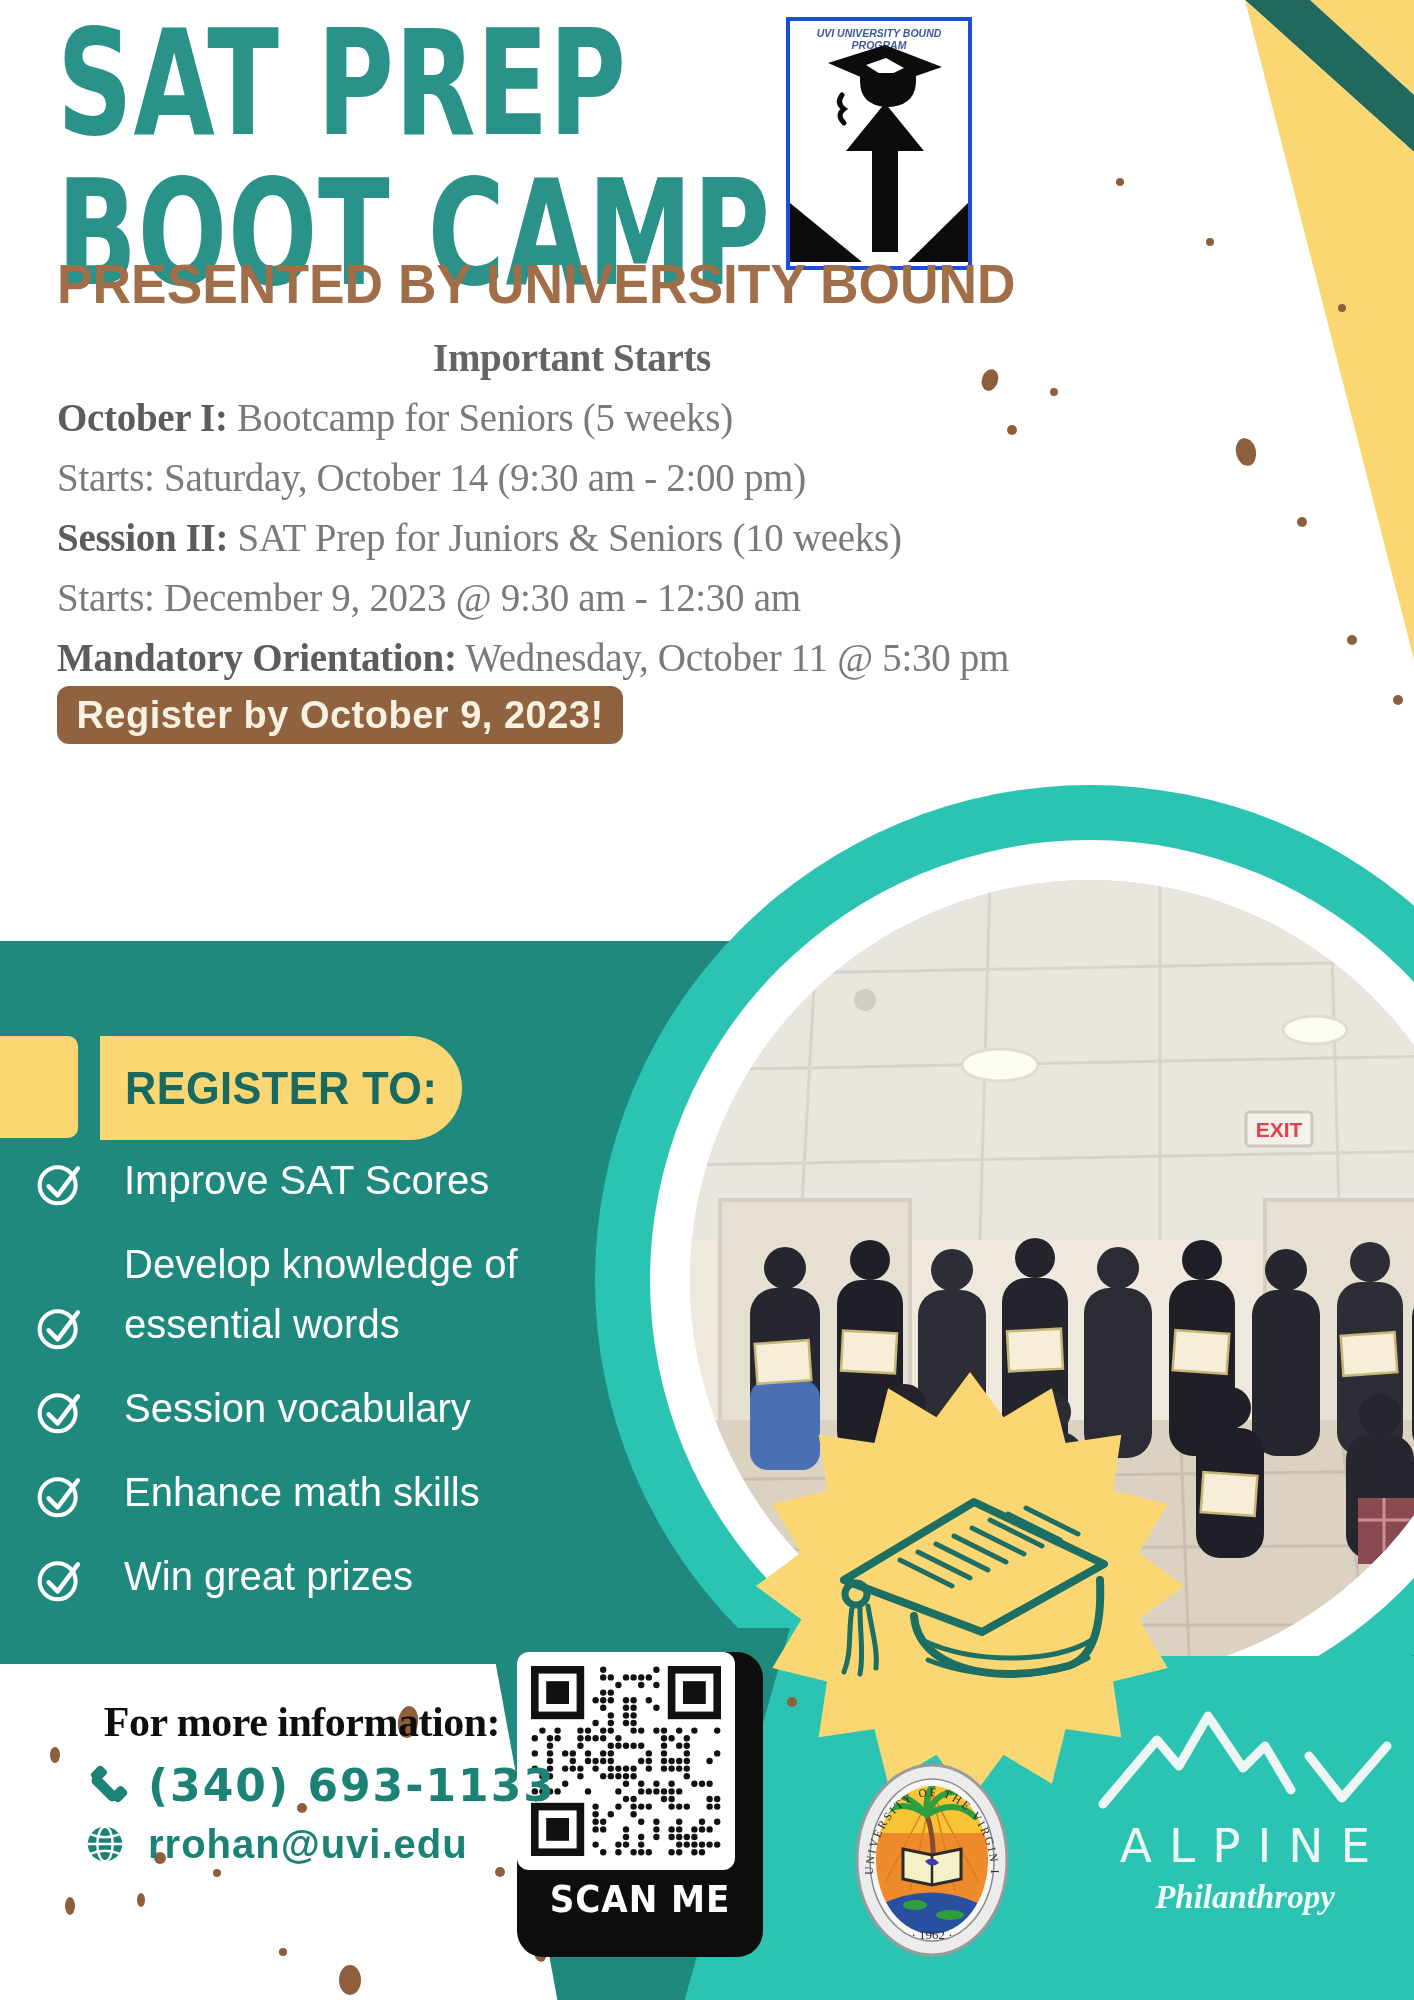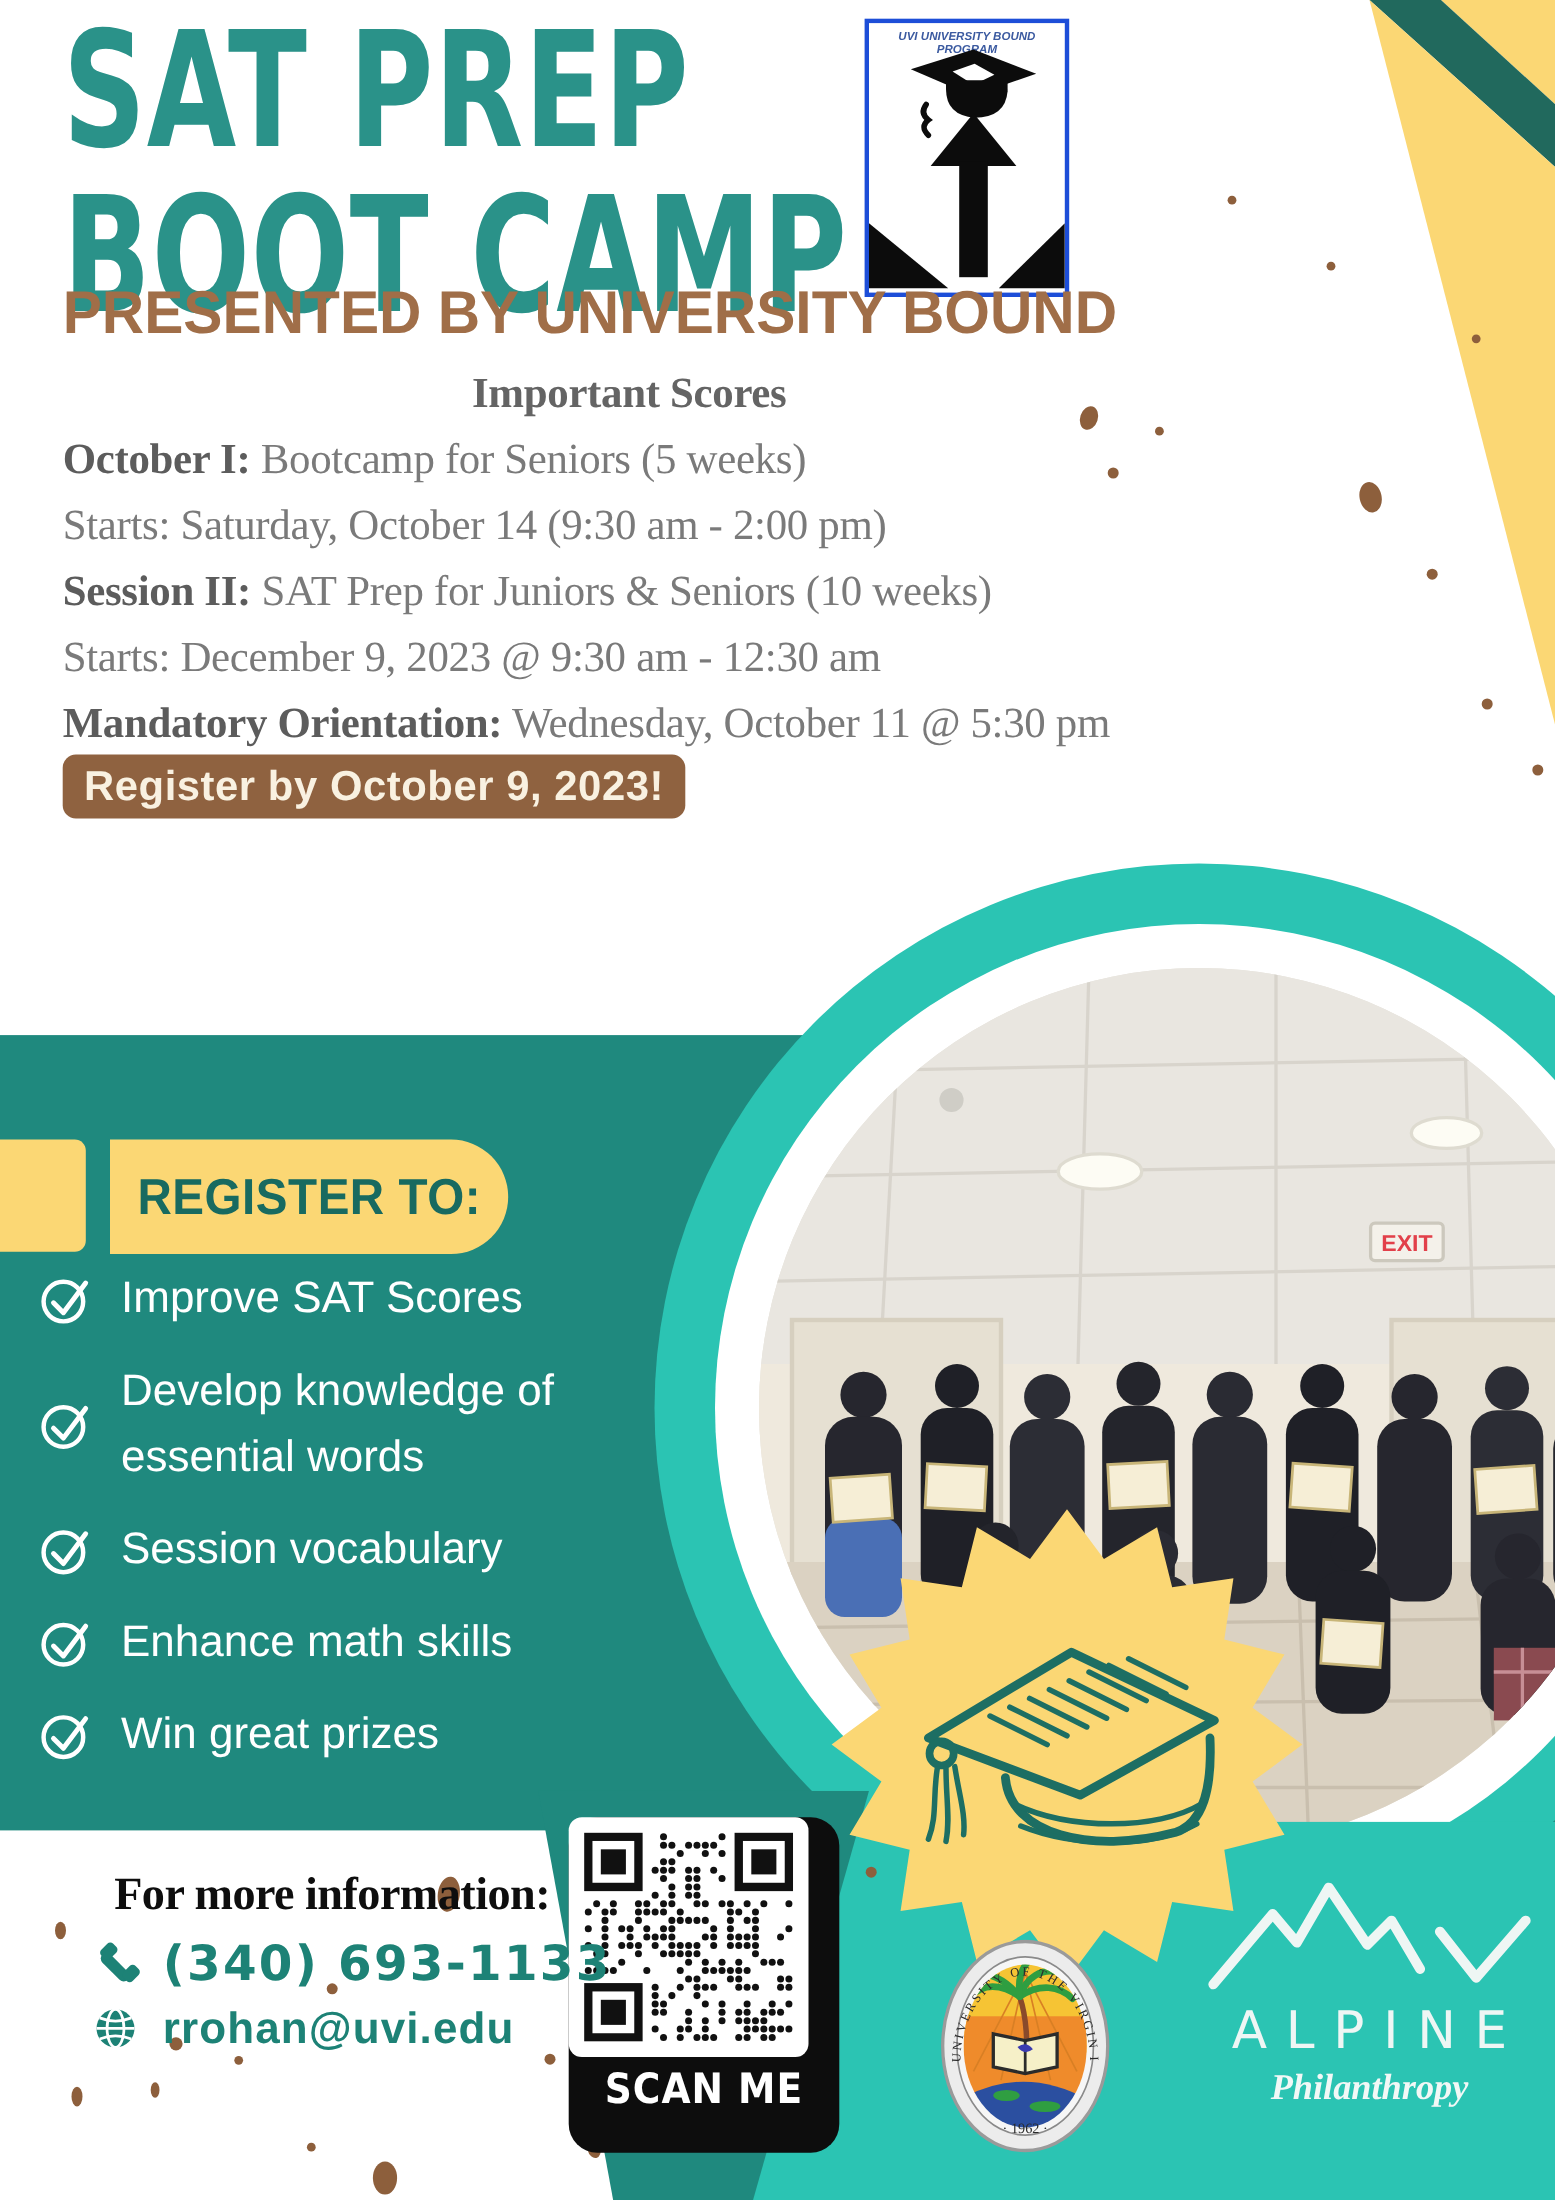--- a/index.html
+++ b/index.html
@@ -37,21 +37,21 @@
   .qr-ribbon{left:470px;top:1628px;width:320px;height:384px;background:#1f897e;
              clip-path:polygon(6% 0,100% 0,66% 100%,28% 100%);}
 
   
   .yellow-tab{left:0;top:1036px;width:78px;height:102px;background:#fbd774;border-radius:0 10px 10px 0;}
   .reg-pill{left:100px;top:1036px;width:362px;height:104px;background:#fbd774;border-radius:0 52px 52px 0;
             display:flex;align-items:center;justify-content:center;}
   .reg-pill span{font-weight:bold;font-size:46px;color:#186a60;letter-spacing:0.5px;
                  transform:scaleX(0.94);white-space:nowrap;}
   .checklist{left:34px;top:1150px;width:545px;}
-  .check-row{display:flex;align-items:center;gap:22px;margin-bottom:24px;}
+  .check-row{display:flex;align-items:flex-end;gap:36px;margin-bottom:24px;}
   .check-icon{flex:0 0 54px;width:54px;height:54px;margin-top:2px;}
   .check-text{font-size:40px;color:#ffffff;line-height:1.5;max-width:440px;}
 
   
   .contact{left:20px;top:1698px;width:480px;}
   .contact-head{font-family:"Liberation Serif",serif;font-weight:bold;font-size:42px;color:#0e0e0e;
                 text-align:right;margin-bottom:14px;letter-spacing:-0.5px;}
   .c-row{display:flex;align-items:flex-end;gap:20px;padding-left:62px;margin-bottom:10px;}
   .c-icon{width:46px;height:46px;flex:0 0 46px;}
   .c-phone{font-family:"DejaVu Sans",sans-serif;font-weight:bold;font-size:44px;color:#1d8276;letter-spacing:2px;white-space:nowrap;}
@@ -258,21 +258,21 @@
         <rect x="82" y="126" width="26" height="105"></rect>
       </g>
       <polygon points="0,241 0,182 72,241" fill="#0c0c0c"></polygon>
       <polygon points="178,241 178,182 118,241" fill="#0c0c0c"></polygon>
     </svg>
   </div>
 
   <div class="abs presented">PRESENTED BY UNIVERSITY BOUND</div>
 
   <div class="abs dates">
-    <div class="dhead">Important Scores</div>
+    <div class="dhead">Important Starts</div>
     <div class="dline"><b>October I:</b><span> Bootcamp for Seniors (5 weeks)</span></div>
     <div class="dline"><b></b><span>Starts: Saturday, October 14 (9:30 am - 2:00 pm)</span></div>
     <div class="dline"><b>Session II:</b><span> SAT Prep for Juniors &amp; Seniors (10 weeks)</span></div>
     <div class="dline"><b></b><span>Starts: December 9, 2023 @ 9:30 am - 12:30 am</span></div>
     <div class="dline"><b>Mandatory Orientation:</b><span> Wednesday, October 11 @ 5:30 pm</span></div>
   </div>
 
   <div class="abs reg-banner">
     <span>Register by October 9, 2023!</span>
   </div>

